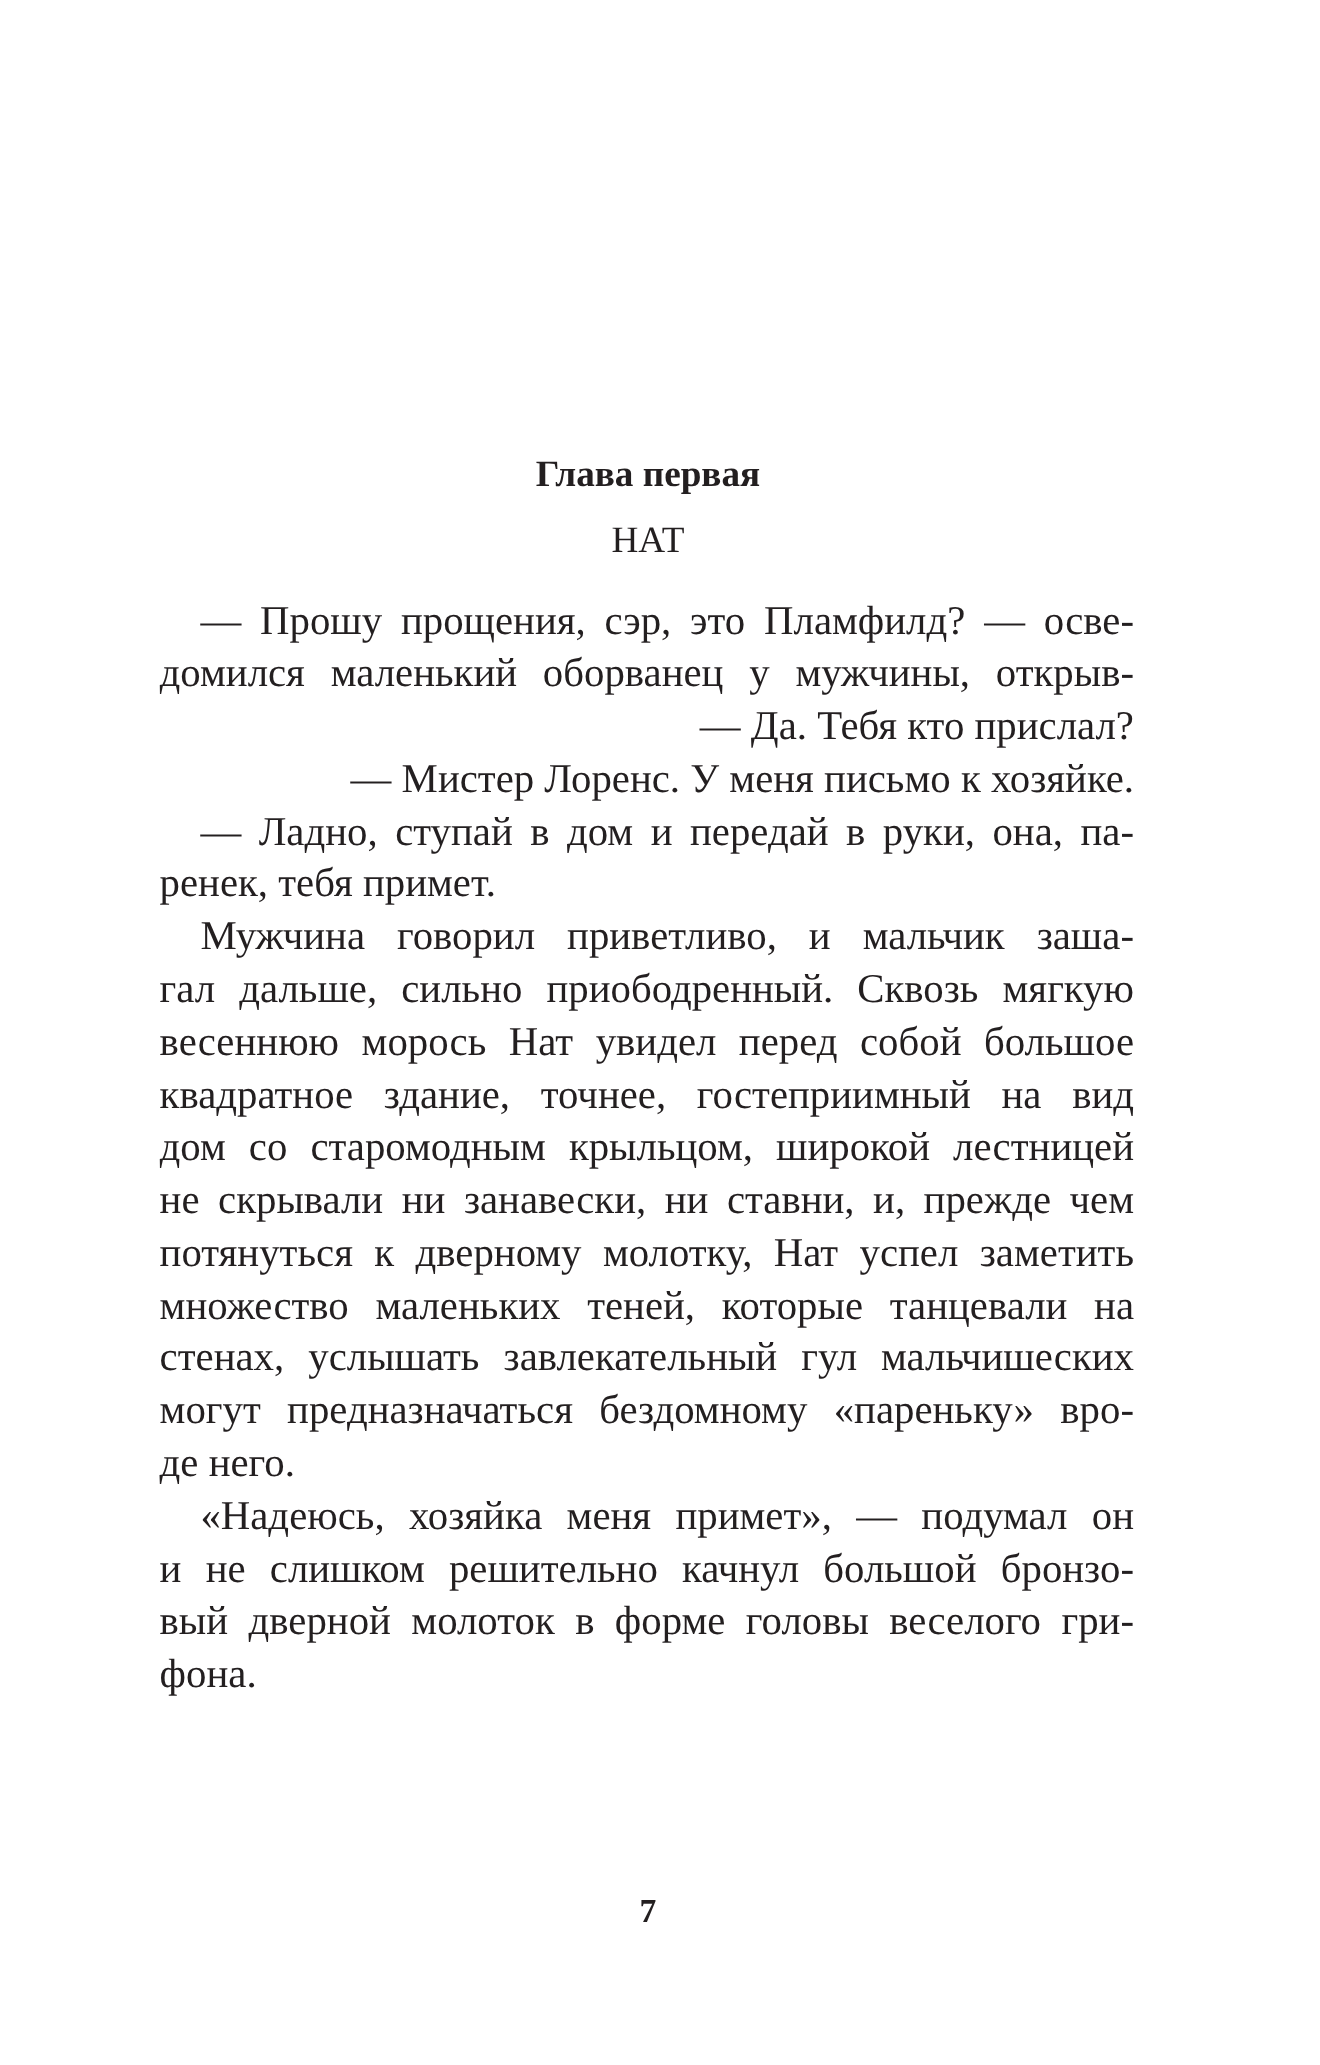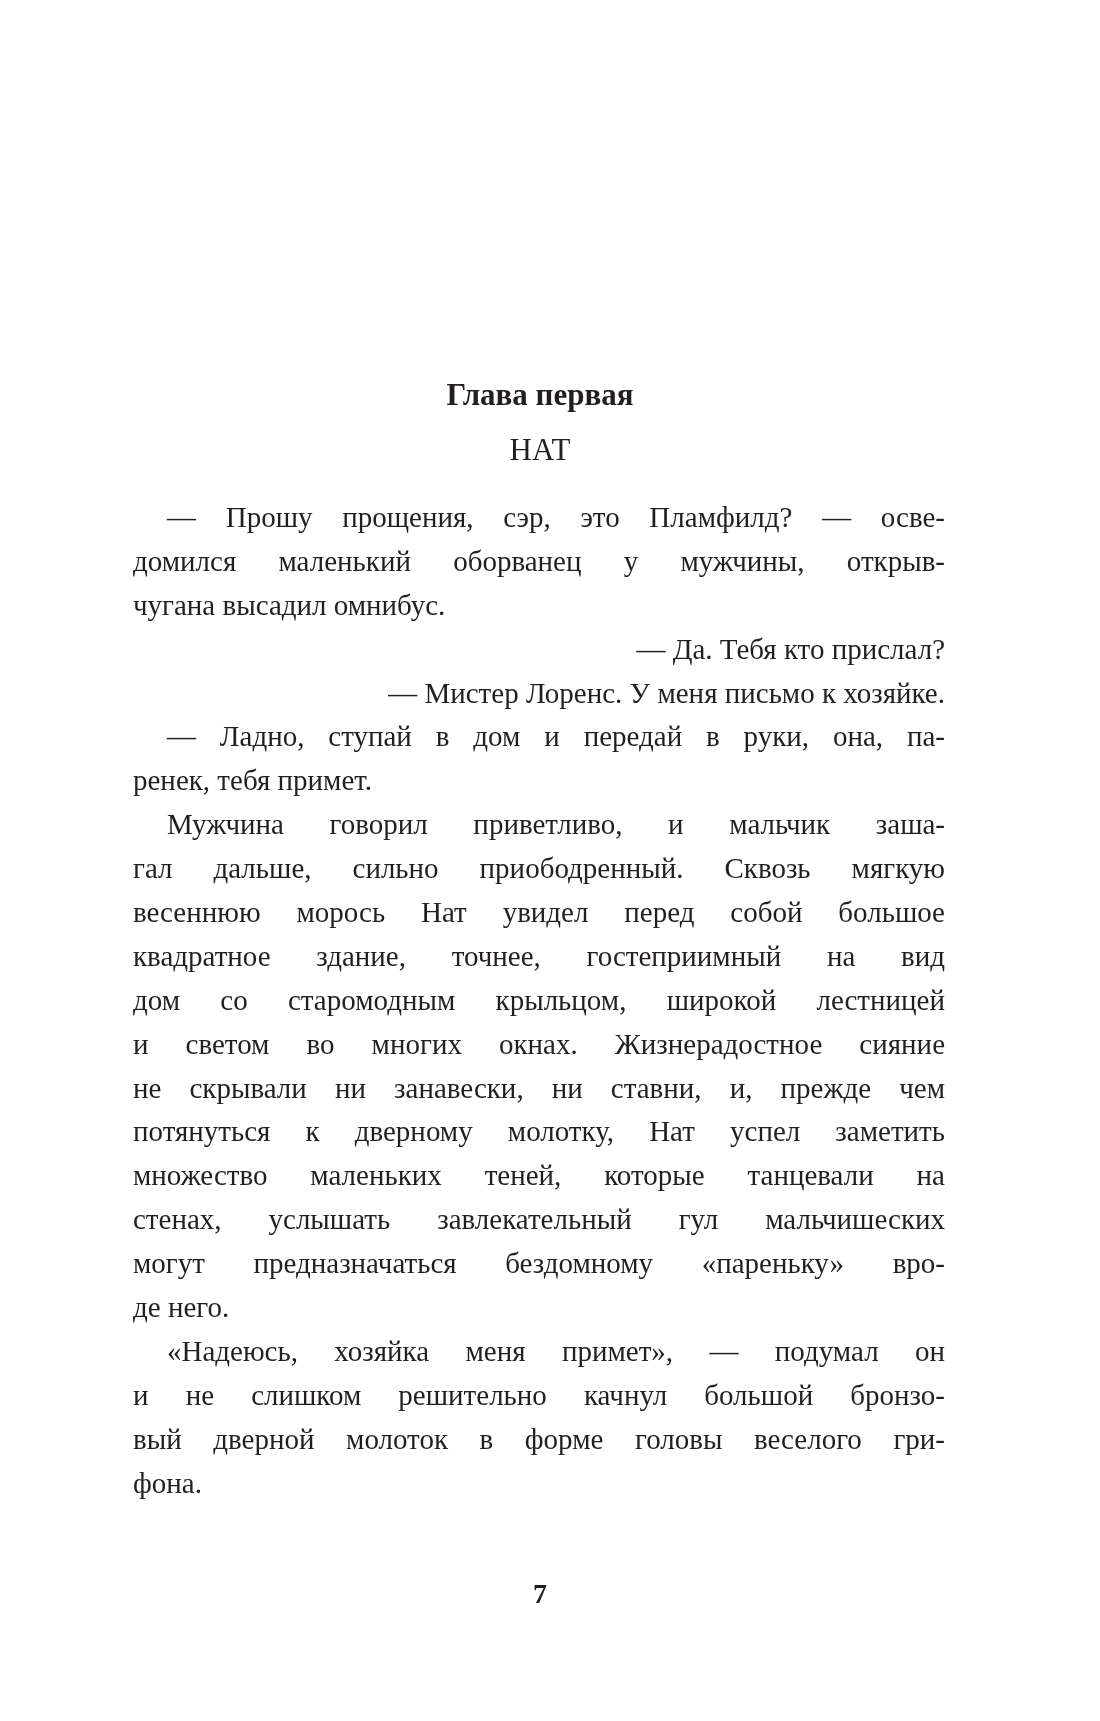--- a/index.html
+++ b/index.html
@@ -4,53 +4,51 @@
 <style>
   html, body { margin: 0; padding: 0; background: #ffffff; }
   body { width: 1100px; height: 1721px; position: relative; overflow: hidden;
          font-family: "Liberation Serif", "DejaVu Serif", serif; color: #231f20; }
   .page { position: absolute; left: 0; top: 0; width: 1064px; height: 1721px; background: #fff; }
   .chapter-label { position: absolute; left: 0; width: 1080px; top: 376px; text-align: center;
                    font-weight: bold; font-size: 31px; line-height: 38px; }
   .chapter-title { position: absolute; left: 0; width: 1080px; top: 431px; text-align: center;
                    font-weight: normal; font-size: 31px; line-height: 38px; }
   .body-text { position: absolute; left: 133px; top: 496px; width: 812px; }
-  .line { height: 43.9px; line-height: 43.9px; font-size: 29px; white-space: nowrap;
+  .line { height: 43.9px; line-height: 43.9px; font-size: 34px; white-space: nowrap;
           overflow: visible; }
   .line.full { text-align: justify; text-align-last: justify; white-space: normal; height: 43.9px; overflow: hidden; }
   .line.indent { padding-left: 34px; text-align: right; }
   .page-number { position: absolute; left: 0; width: 1080px; top: 1576px; text-align: center;
                  font-weight: bold; font-size: 28px; line-height: 36px; }
 </style>
 </head>
 <body>
 
 <div class="page">
   <div class="chapter-label">Глава первая</div>
   <div class="chapter-title">НАТ</div>
 
   <div class="body-text">
 
     <div class="line full indent">— Прошу прощения, сэр, это Пламфилд? — осве-</div>
     <div class="line full">домился маленький оборванец у мужчины, открыв-</div>
-    <div class="line">чугана высадил омнибус.</div>
 
     <div class="line indent">— Да. Тебя кто прислал?</div>
 
     <div class="line indent">— Мистер Лоренс. У меня письмо к хозяйке.</div>
 
     <div class="line full indent">— Ладно, ступай в дом и передай в руки, она, па-</div>
     <div class="line">ренек, тебя примет.</div>
 
     <div class="line full indent">Мужчина говорил приветливо, и мальчик заша-</div>
     <div class="line full">гал дальше, сильно приободренный. Сквозь мягкую</div>
     <div class="line full">весеннюю морось Нат увидел перед собой большое</div>
     <div class="line full">квадратное здание, точнее, гостеприимный на вид</div>
     <div class="line full">дом со старомодным крыльцом, широкой лестницей</div>
-    <div class="line full">и светом во многих окнах. Жизнерадостное сияние</div>
     <div class="line full">не скрывали ни занавески, ни ставни, и, прежде чем</div>
     <div class="line full">потянуться к дверному молотку, Нат успел заметить</div>
     <div class="line full">множество маленьких теней, которые танцевали на</div>
     <div class="line full">стенах, услышать завлекательный гул мальчишеских</div>
     <div class="line full">могут предназначаться бездомному «пареньку» вро-</div>
     <div class="line">де него.</div>
 
     <div class="line full indent">«Надеюсь, хозяйка меня примет», — подумал он</div>
     <div class="line full">и не слишком решительно качнул большой бронзо-</div>
     <div class="line full">вый дверной молоток в форме головы веселого гри-</div>

